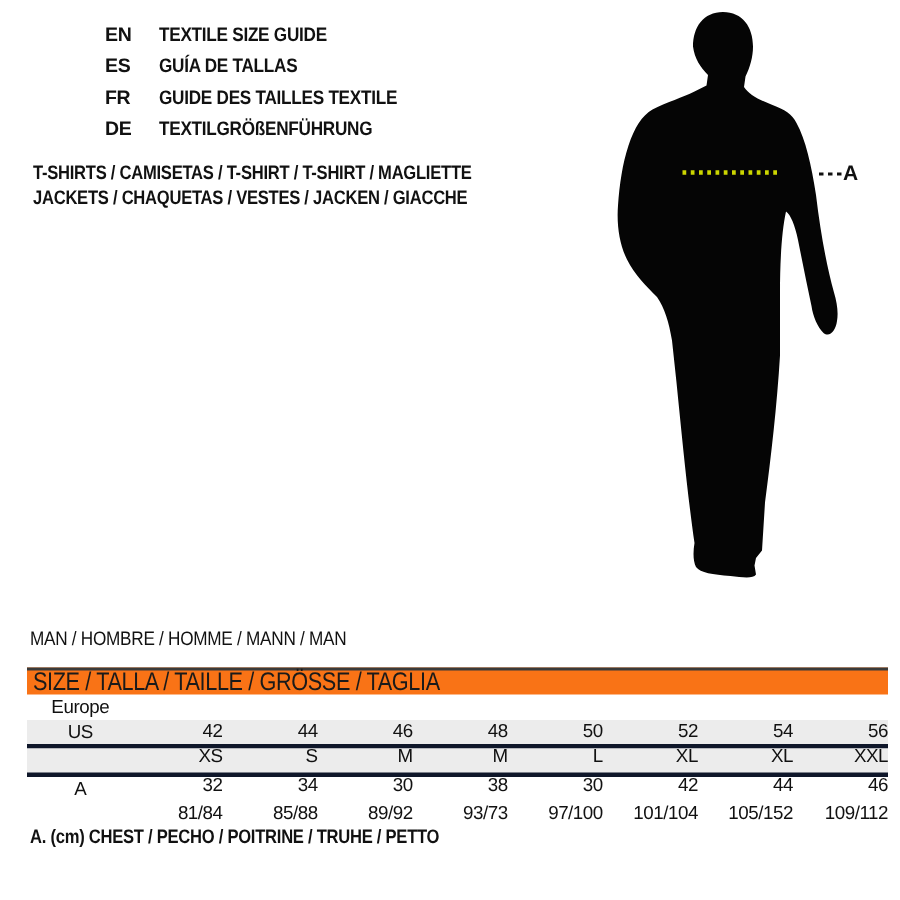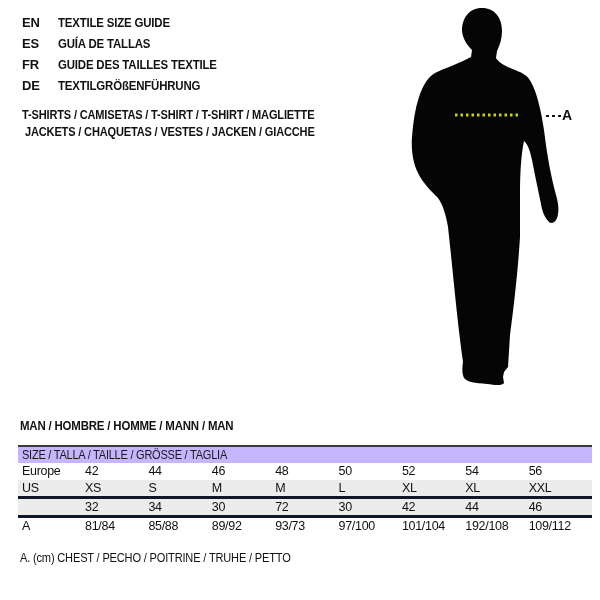--- a/index.html
+++ b/index.html
@@ -7,46 +7,46 @@
     width:600px;height:600px;position:relative;background:#ffffff;
     font-family:"Liberation Sans",sans-serif;color:#111;overflow:hidden;
     -webkit-font-smoothing:antialiased;
   }
   .cond{display:inline-block;transform:scaleX(0.88);transform-origin:0 50%;white-space:nowrap;}
   .cond85{display:inline-block;transform:scaleX(0.85);transform-origin:0 50%;white-space:nowrap;}
 
   
   .lang-block{position:absolute;left:22px;top:12px;}
   .lang-row{display:flex;height:21px;align-items:center;font-weight:bold;font-size:13px;letter-spacing:-0.2px;}
-  .lang-code{width:36px;flex:0 0 36px;}
+  .lang-code{width:36px;flex:0 0 36px;margin-left:48px;}
 
   
   .category-block{position:absolute;left:22px;top:106px;font-weight:bold;font-size:13px;letter-spacing:-0.2px;}
-  .category-block .line{height:17px;line-height:17px;text-align:right;}
+  .category-block .line{height:17px;line-height:17px;}
 
   
   .figure-wrap{position:absolute;left:405px;top:5px;width:175px;height:395px;}
   .measure-label{position:absolute;left:562px;top:107px;font-size:14px;font-weight:600;letter-spacing:0;}
 
   
-  .section-title{position:absolute;left:20px;top:418px;font-weight:bold;font-size:13px;letter-spacing:-0.2px;}
+  .section-title{position:absolute;left:20px;top:418px;font-weight:normal;font-size:13px;letter-spacing:-0.2px;}
 
   
   .size-table{position:absolute;left:18px;top:445px;width:574px;font-size:12.5px;letter-spacing:-0.3px;}
   .size-table .thead{
-    border-top:2px solid #3a3a3a;background:#c4b5fd;height:16px;line-height:16px;
-    padding-left:4px;font-size:13px;color:#1a1a1a;
+    border-top:2px solid #3a3a3a;background:#f97316;height:16px;line-height:16px;
+    padding-left:4px;font-size:17px;color:#1a1a1a;
   }
   .trow{display:grid;grid-template-columns:67px repeat(8,1fr);height:17px;line-height:17px;}
   .trow.shaded{background:#ececec;border-bottom:3px solid #0f172a;height:16px;line-height:16px;}
-  .trow .rlabel{text-align:left;padding-left:4px;}
-  .trow .cell{text-align:left;}
+  .trow .rlabel{text-align:center;padding-left:4px;}
+  .trow .cell{text-align:right;margin-top:16px;}
 
   
-  .footnote{position:absolute;left:20px;top:550px;font-weight:normal;font-size:13px;letter-spacing:-0.2px;text-align:center;}
+  .footnote{position:absolute;left:20px;top:550px;font-weight:bold;font-size:13px;letter-spacing:-0.2px;text-align:center;}
 </style>
 </head>
 <body>
 
 <div class="lang-block">
   <div class="lang-row">
     <span class="lang-code">EN</span>
     <span class="cond">TEXTILE SIZE GUIDE</span>
   </div>
   <div class="lang-row">
@@ -140,35 +140,35 @@
     <span class="cell">XL</span>
     <span class="cell">XL</span>
     <span class="cell">XXL</span>
   </div>
 
   <div class="trow shaded">
     <span class="rlabel"></span>
     <span class="cell">32</span>
     <span class="cell">34</span>
     <span class="cell">30</span>
-    <span class="cell">72</span>
+    <span class="cell">38</span>
     <span class="cell">30</span>
     <span class="cell">42</span>
     <span class="cell">44</span>
     <span class="cell">46</span>
   </div>
 
   <div class="trow">
     <span class="rlabel">A</span>
     <span class="cell">81/84</span>
     <span class="cell">85/88</span>
     <span class="cell">89/92</span>
     <span class="cell">93/73</span>
     <span class="cell">97/100</span>
     <span class="cell">101/104</span>
-    <span class="cell">192/108</span>
+    <span class="cell">105/152</span>
     <span class="cell">109/112</span>
   </div>
 </div>
 
 <div class="footnote">
   <span class="cond85">A. (cm) CHEST / PECHO / POITRINE / TRUHE / PETTO</span>
 </div>
 
 </body></html>

